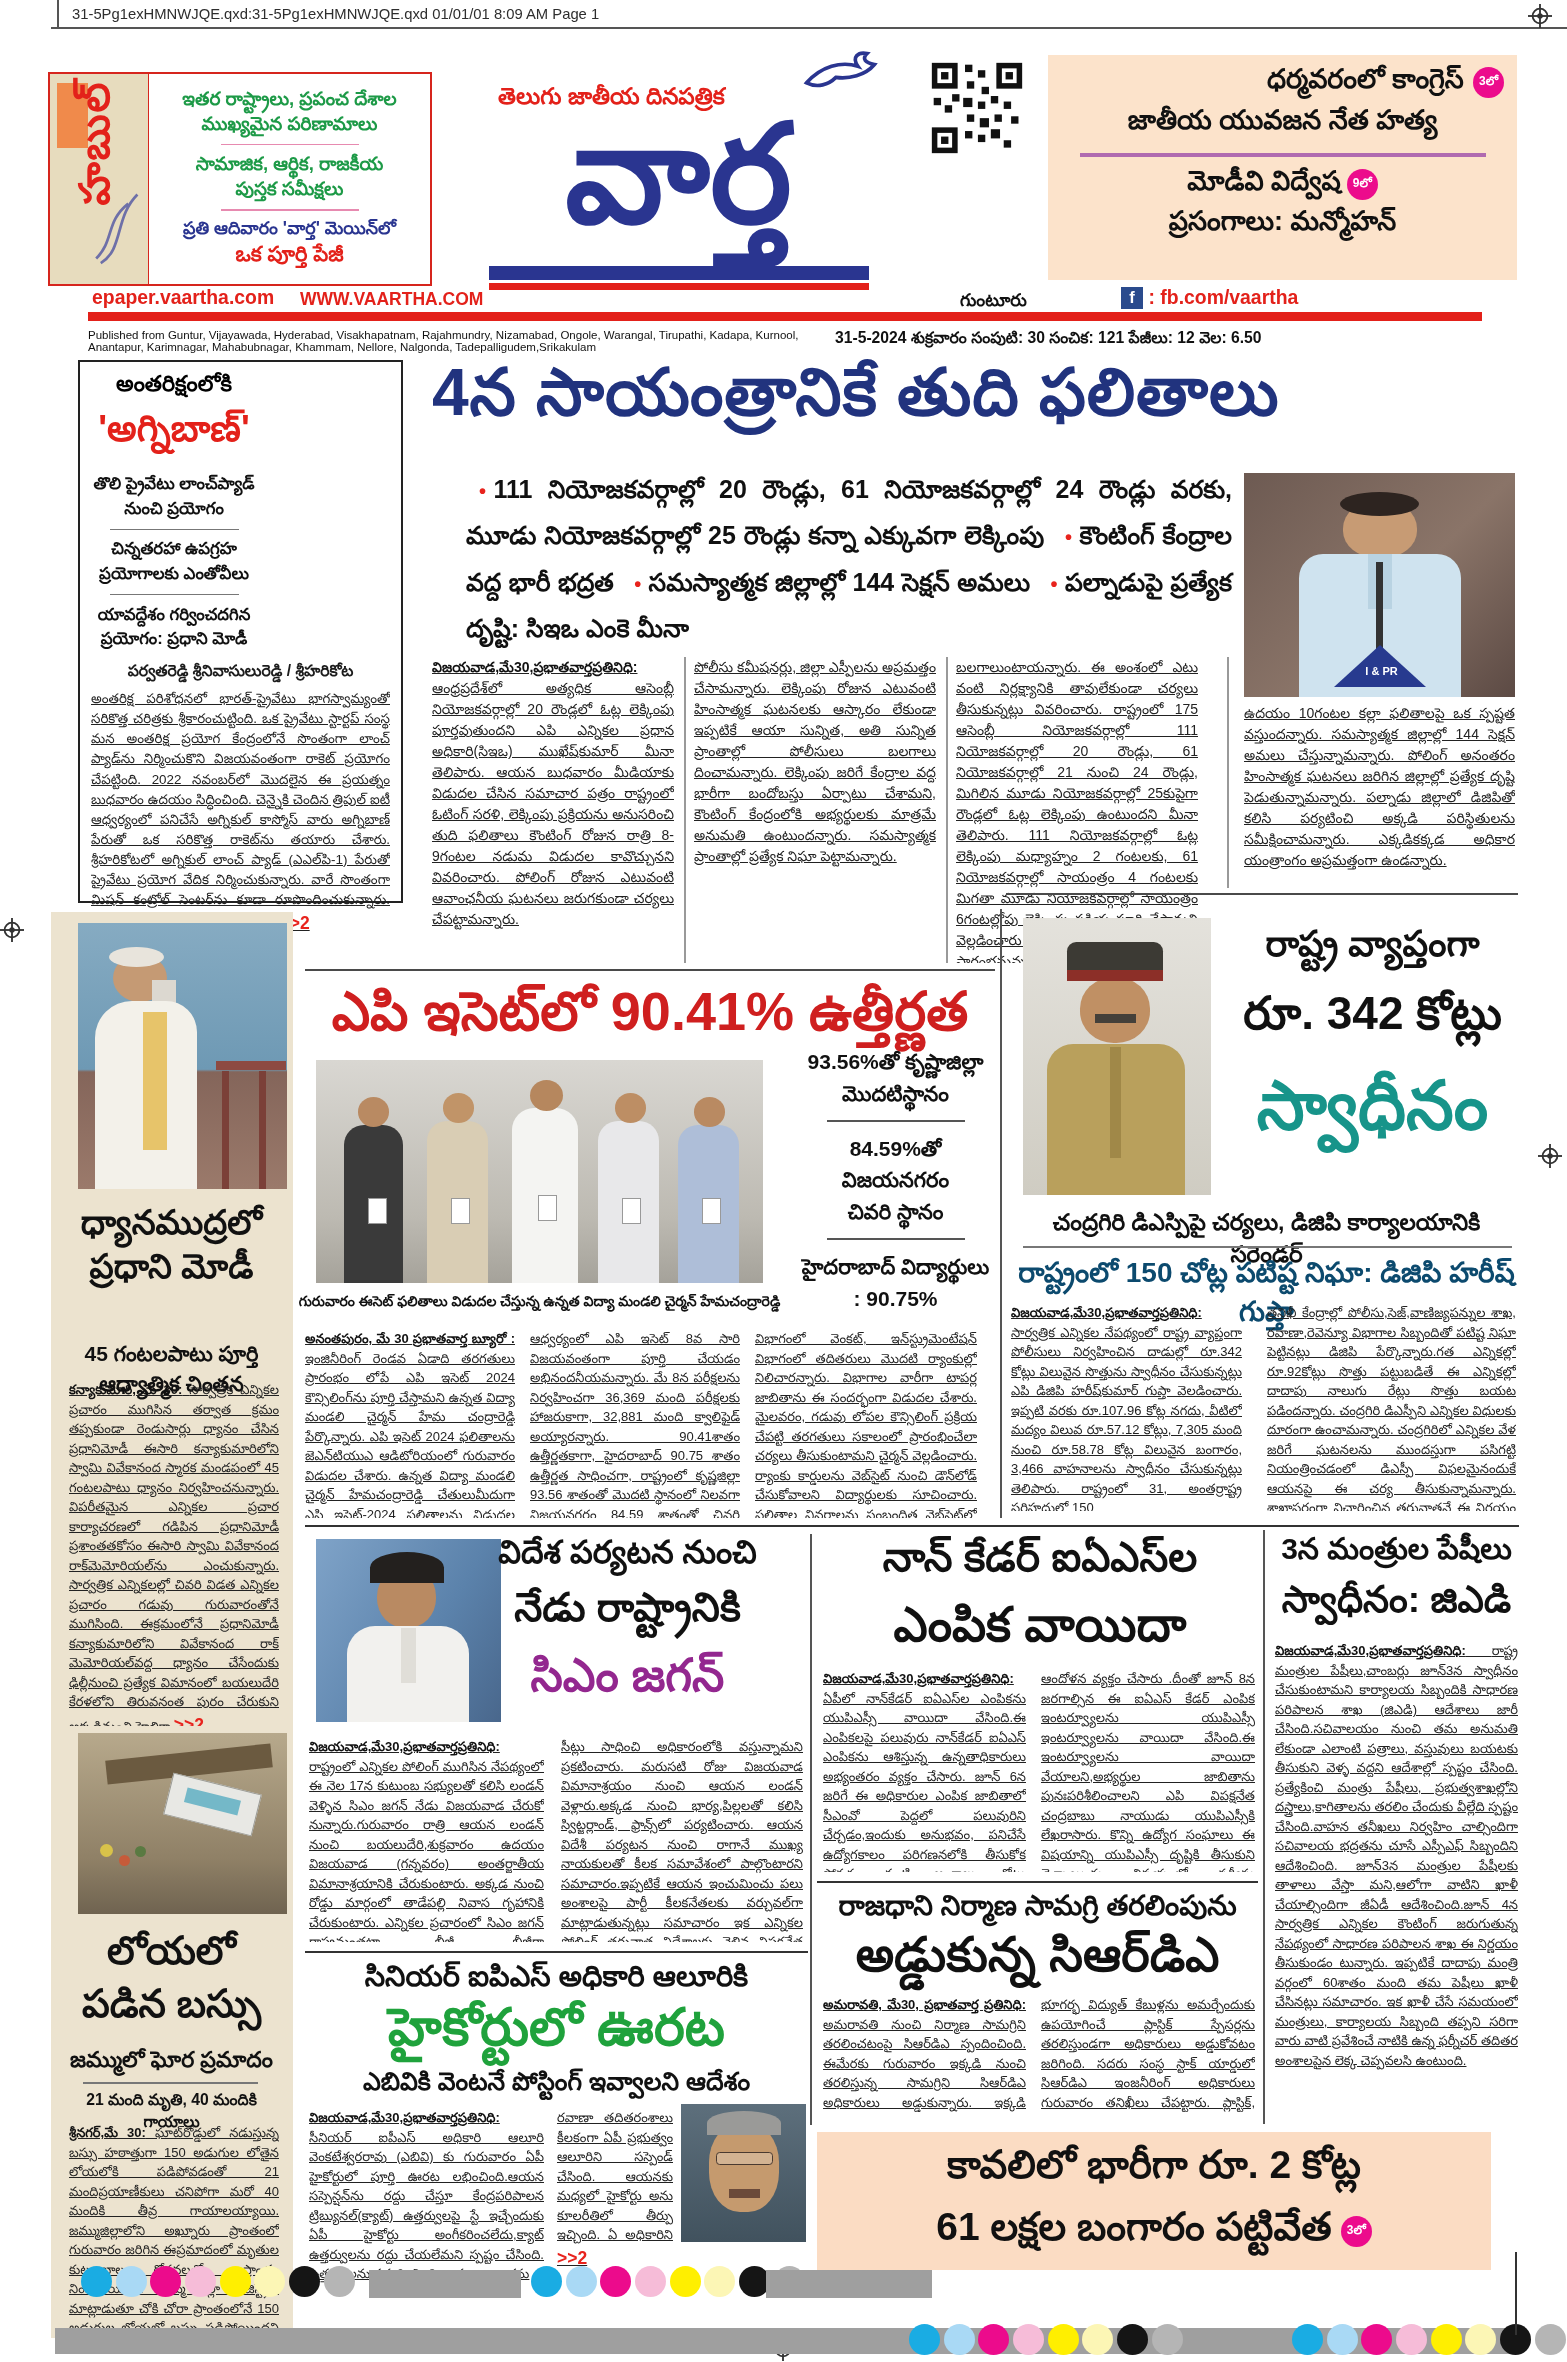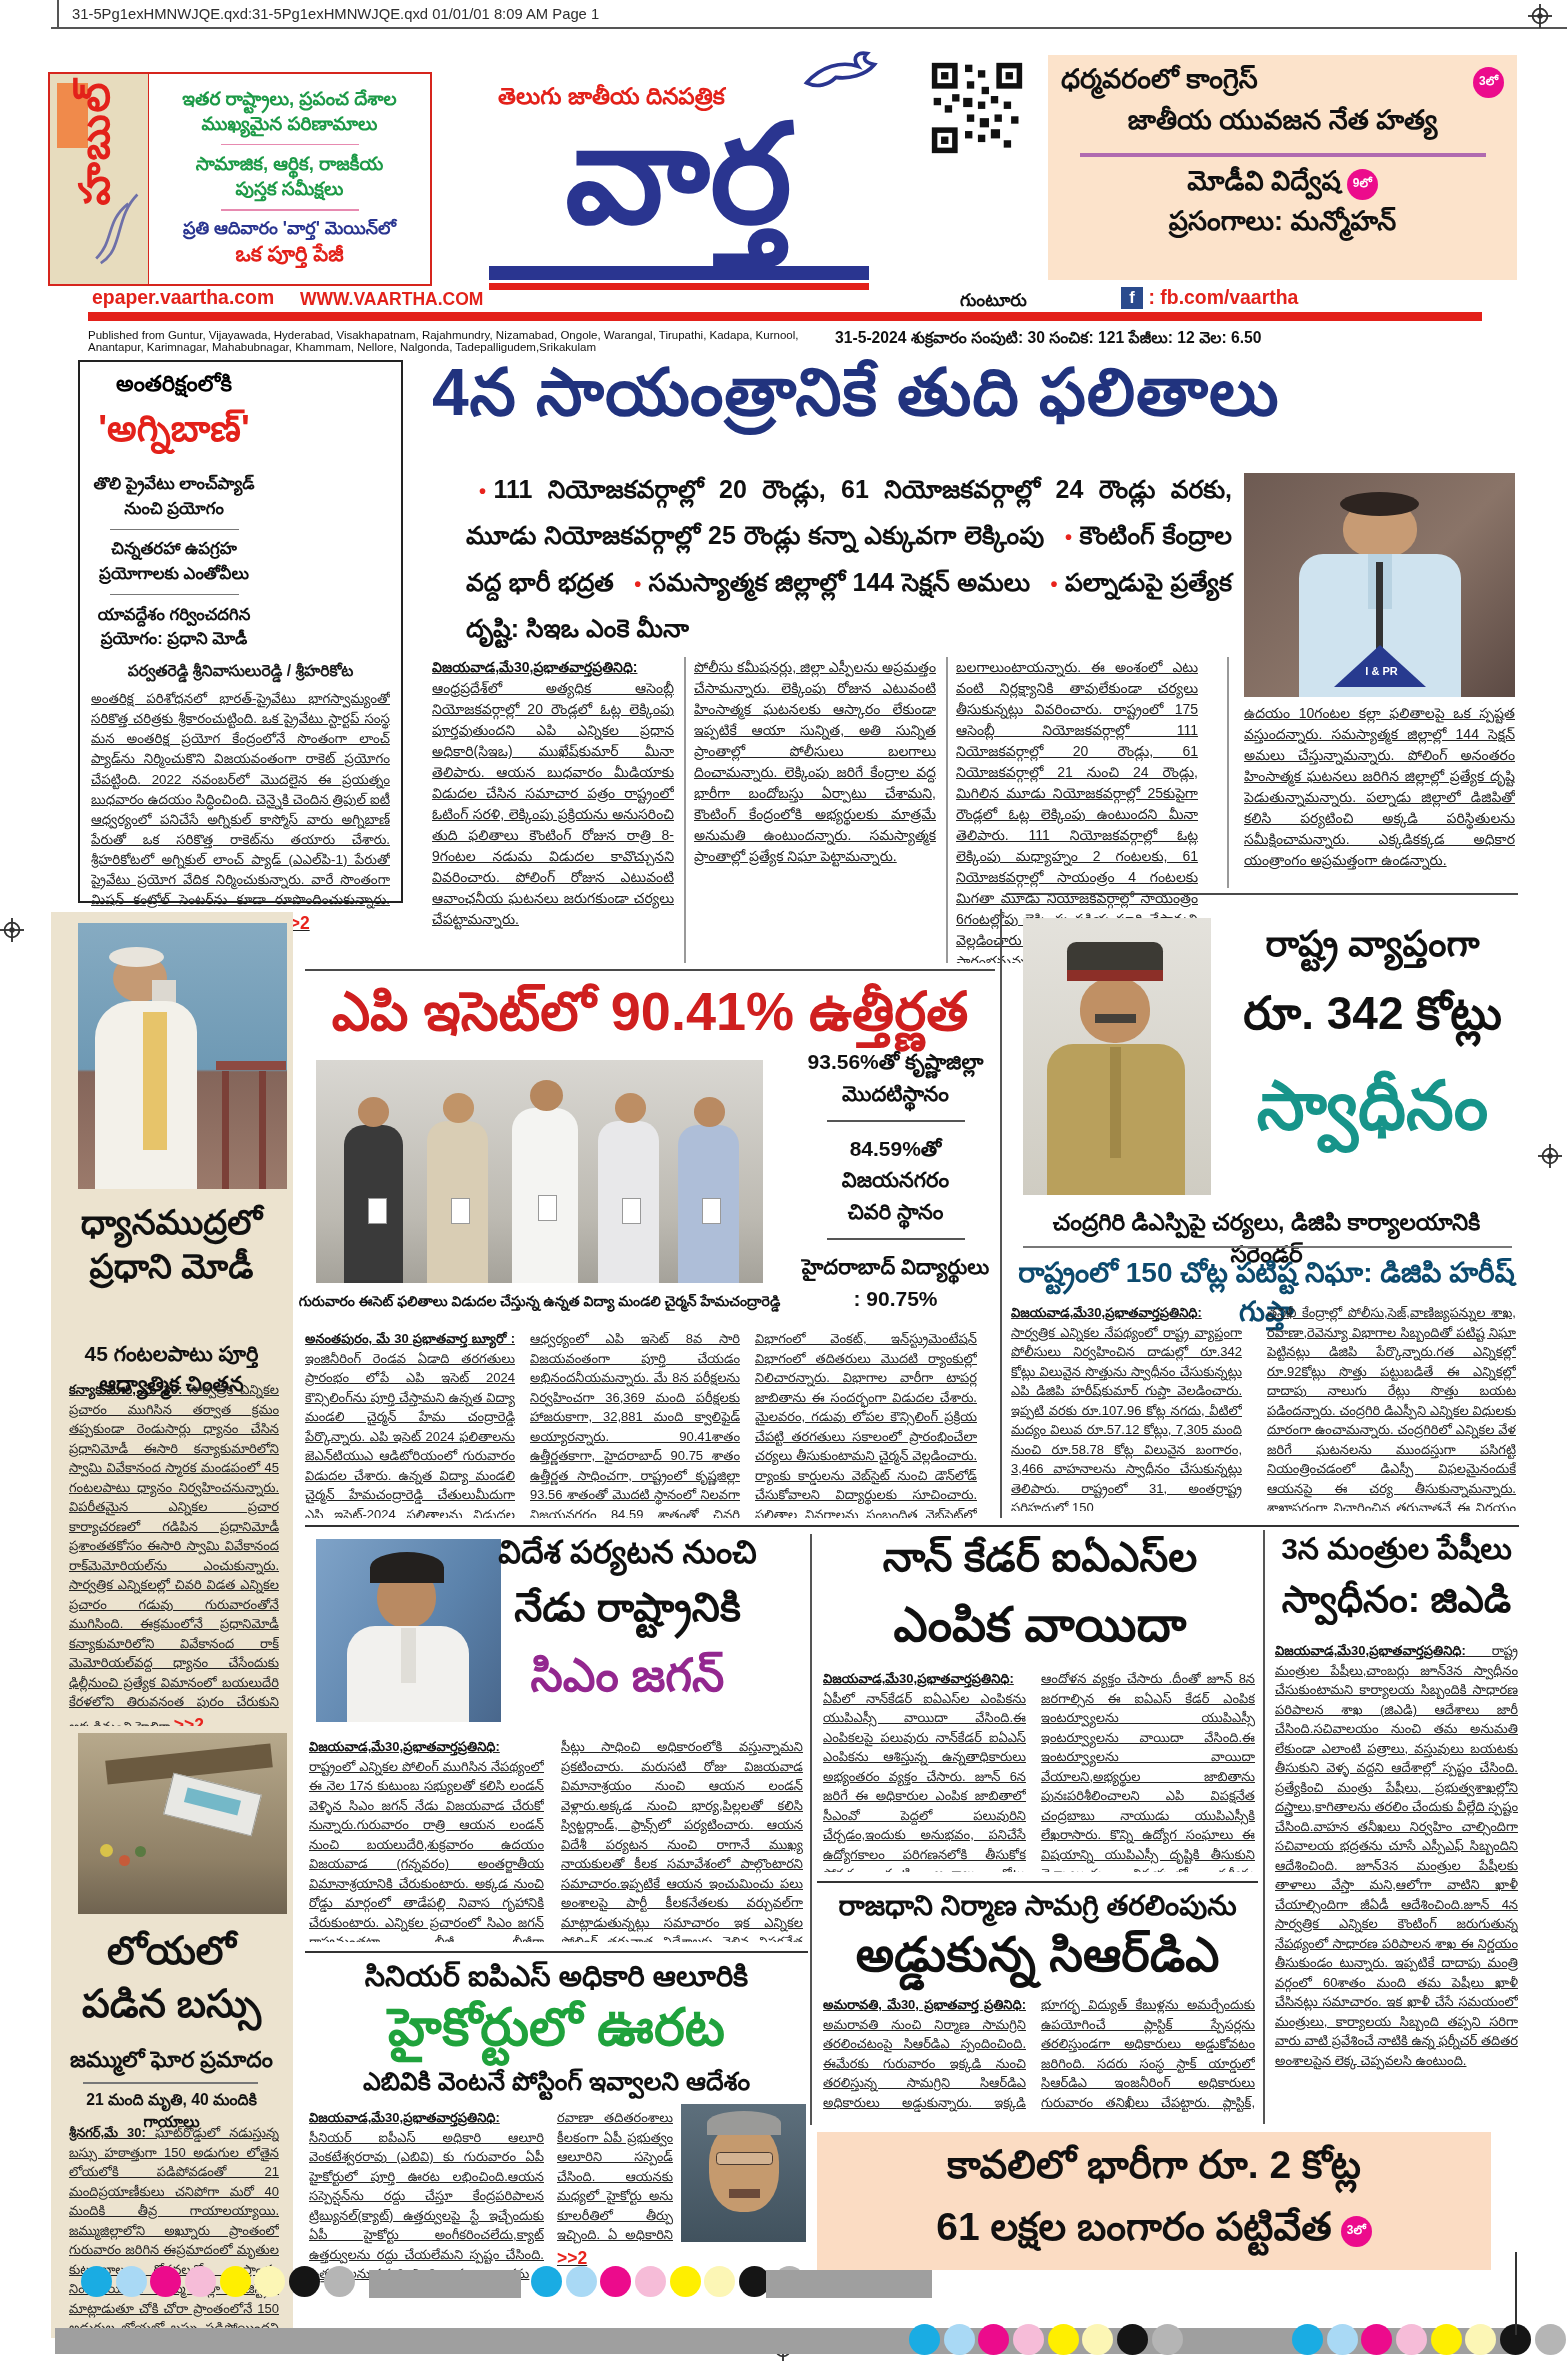--- a/index.html
+++ b/index.html
@@ -129,21 +129,21 @@
         <rect x="52" y="80" width="8" height="8"></rect>
         <rect x="66" y="74" width="10" height="10"></rect>
         <rect x="80" y="86" width="8" height="8"></rect>
       <rect x="4" y="40" width="8" height="8"></rect>
         <rect x="16" y="48" width="8" height="8"></rect>
         <rect x="24" y="36" width="8" height="8"></rect>
     </g>
   </svg>
 
   <div class="abs" style="left:1048px;top:55px;width:469px;height:225px;background:#fce3cb;padding:9.2px 13px;box-sizing:border-box;">
-    <div style="display:flex;align-items:center;justify-content:space-between;gap:9.2px;">
+    <div style="display:flex;align-items:center;justify-content:flex-end;gap:9.2px;">
       <span style="font-size:27px;font-weight:800;color:#111;">ధర్మవరంలో కాంగ్రెస్</span>
       <span class="badge">3లో</span>
     </div>
     <div class="center" style="font-size:27px;font-weight:800;color:#111;margin-top:3.7px;">జాతీయ యువజన నేత హత్య</div>
     <div style="width:406px;height:3.7px;background:#b06ab0;margin:11px auto 9.2px;"></div>
     <div style="display:flex;align-items:center;justify-content:center;gap:6px;">
       <span style="font-size:27px;font-weight:800;color:#111;">మోడీవి విద్వేష</span>
       <span class="badge">9లో</span>
     </div>
     <div class="center" style="font-size:27px;font-weight:800;color:#111;margin-top:3.7px;">ప్రసంగాలు: మన్మోహన్</div>

